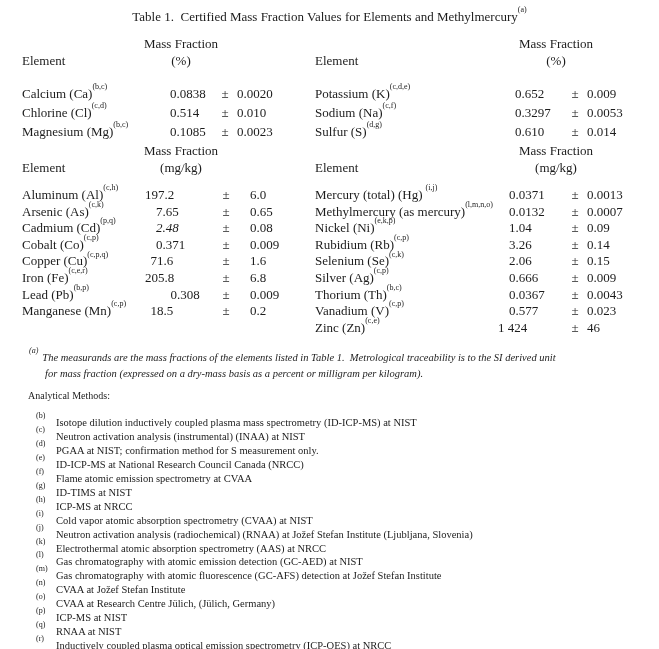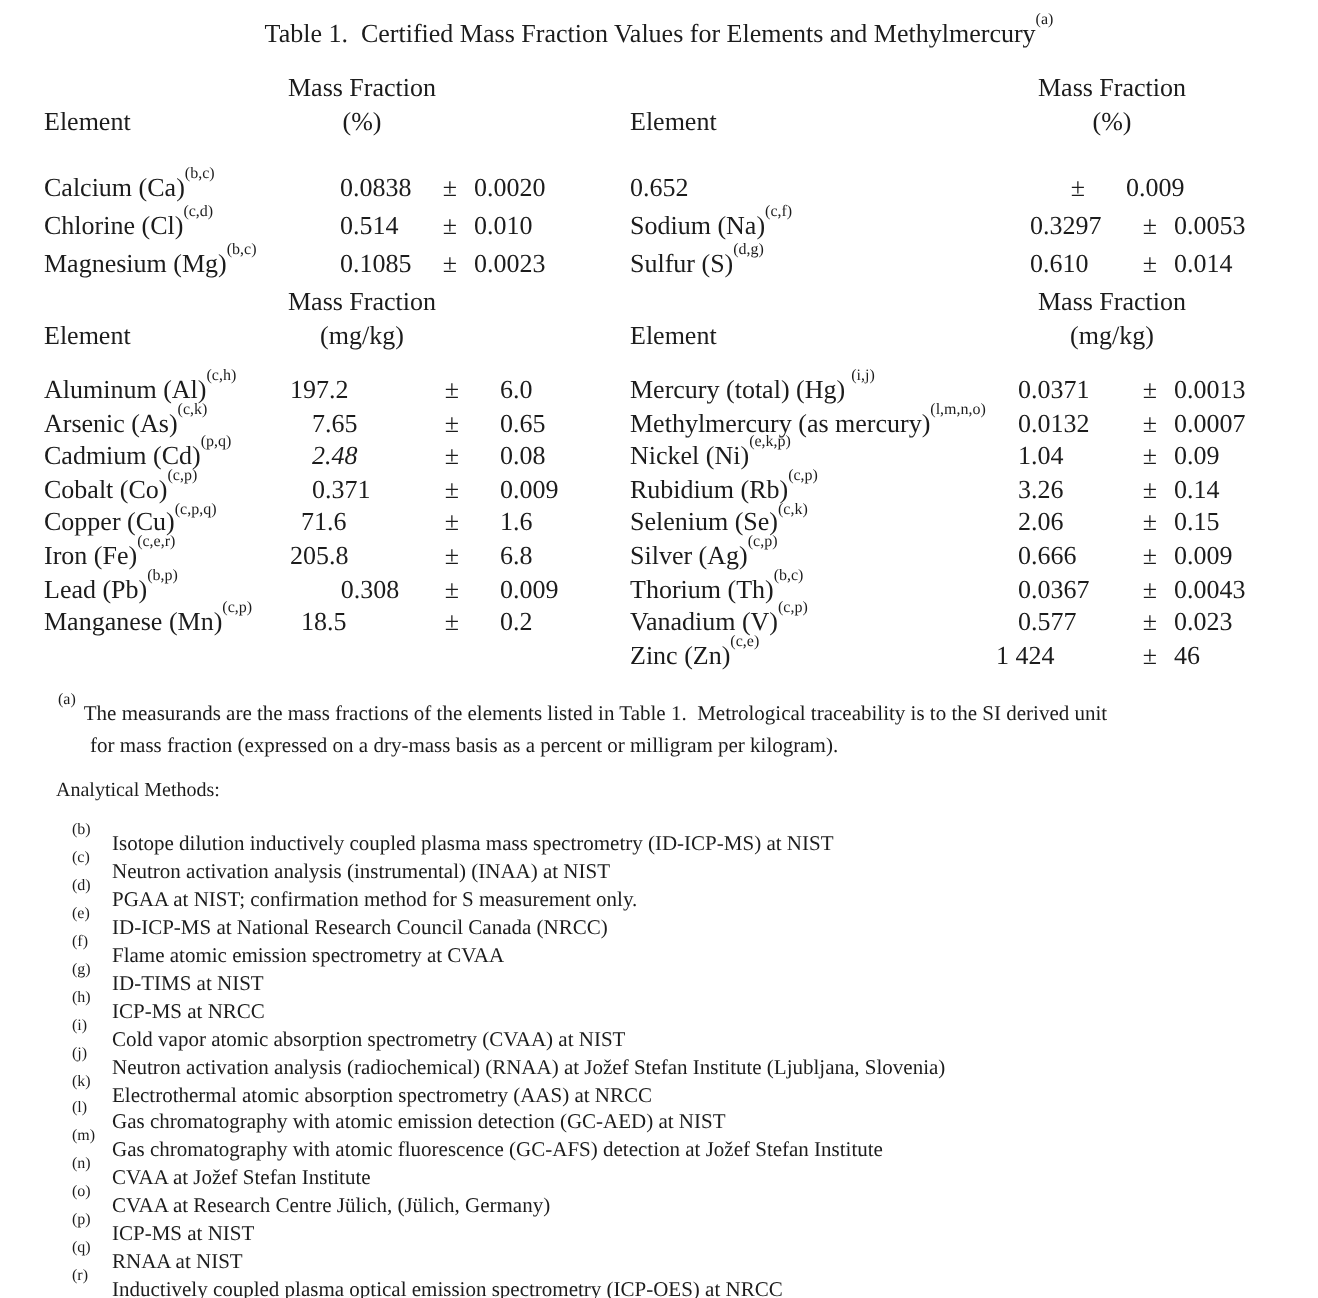--- a/index.html
+++ b/index.html
@@ -33,21 +33,21 @@
   .s1 .row { line-height:19px; }
   .s2 .row { line-height:16.6px; }
   .s1 .hl .row { grid-template-columns:148px 43px 24px 78px; }
   .s1 .hr .row { grid-template-columns:200px 48px 24px 53px; }
   .s2 .hl .row { grid-template-columns:123px 69px 24px 77px; }
   .s2 .hr .row { grid-template-columns:183px 65px 24px 53px; }
   .cell { white-space:nowrap; }
   .pm { text-align:center; }
   .s2 .hl .unc { padding-left:12px; }
 
-  .fn-a { margin:14px 0 0 29px; font-size:10.5px; line-height:15.5px; }
+  .fn-a { margin:14px 0 0 29px; font-size:10.5px; line-height:15.5px;font-style:italic; }
   .fn-line { white-space:nowrap; }
   .fn-a .l2 { padding-left:16px; }
   .fn-a .mk { margin-right:4px; }
 
   .am-heading { margin:8px 0 0 28px; font-size:10px; line-height:13px; }
 
   .methods { margin:14px 0 0 36px; font-size:10.5px; }
   .method { display:flex; line-height:13.9px; white-space:nowrap; }
   .method .mk-box { width:20px; flex:none; }
 </style>
@@ -93,20 +93,21 @@
     <div class="half hr">
       <div class="hdr">
         <span class="elem-hdr">Element</span>
         <div class="hdr-box">
           <div>Mass Fraction</div>
           <div>(%)</div>
         </div>
       </div>
       <div class="rows">
           <div class="row">
+            <span class="cell elem"><span>Potassium (K)</span><sup class="sup">(c,d,e)</sup></span>
             <span class="cell val">0.652</span>
             <span class="cell pm">±</span>
             <span class="cell unc">0.009</span>
           </div>
           <div class="row">
             <span class="cell elem"><span>Sodium (Na)</span><sup class="sup">(c,f)</sup></span>
             <span class="cell val">0.3297</span>
             <span class="cell pm">±</span>
             <span class="cell unc">0.0053</span>
           </div>

